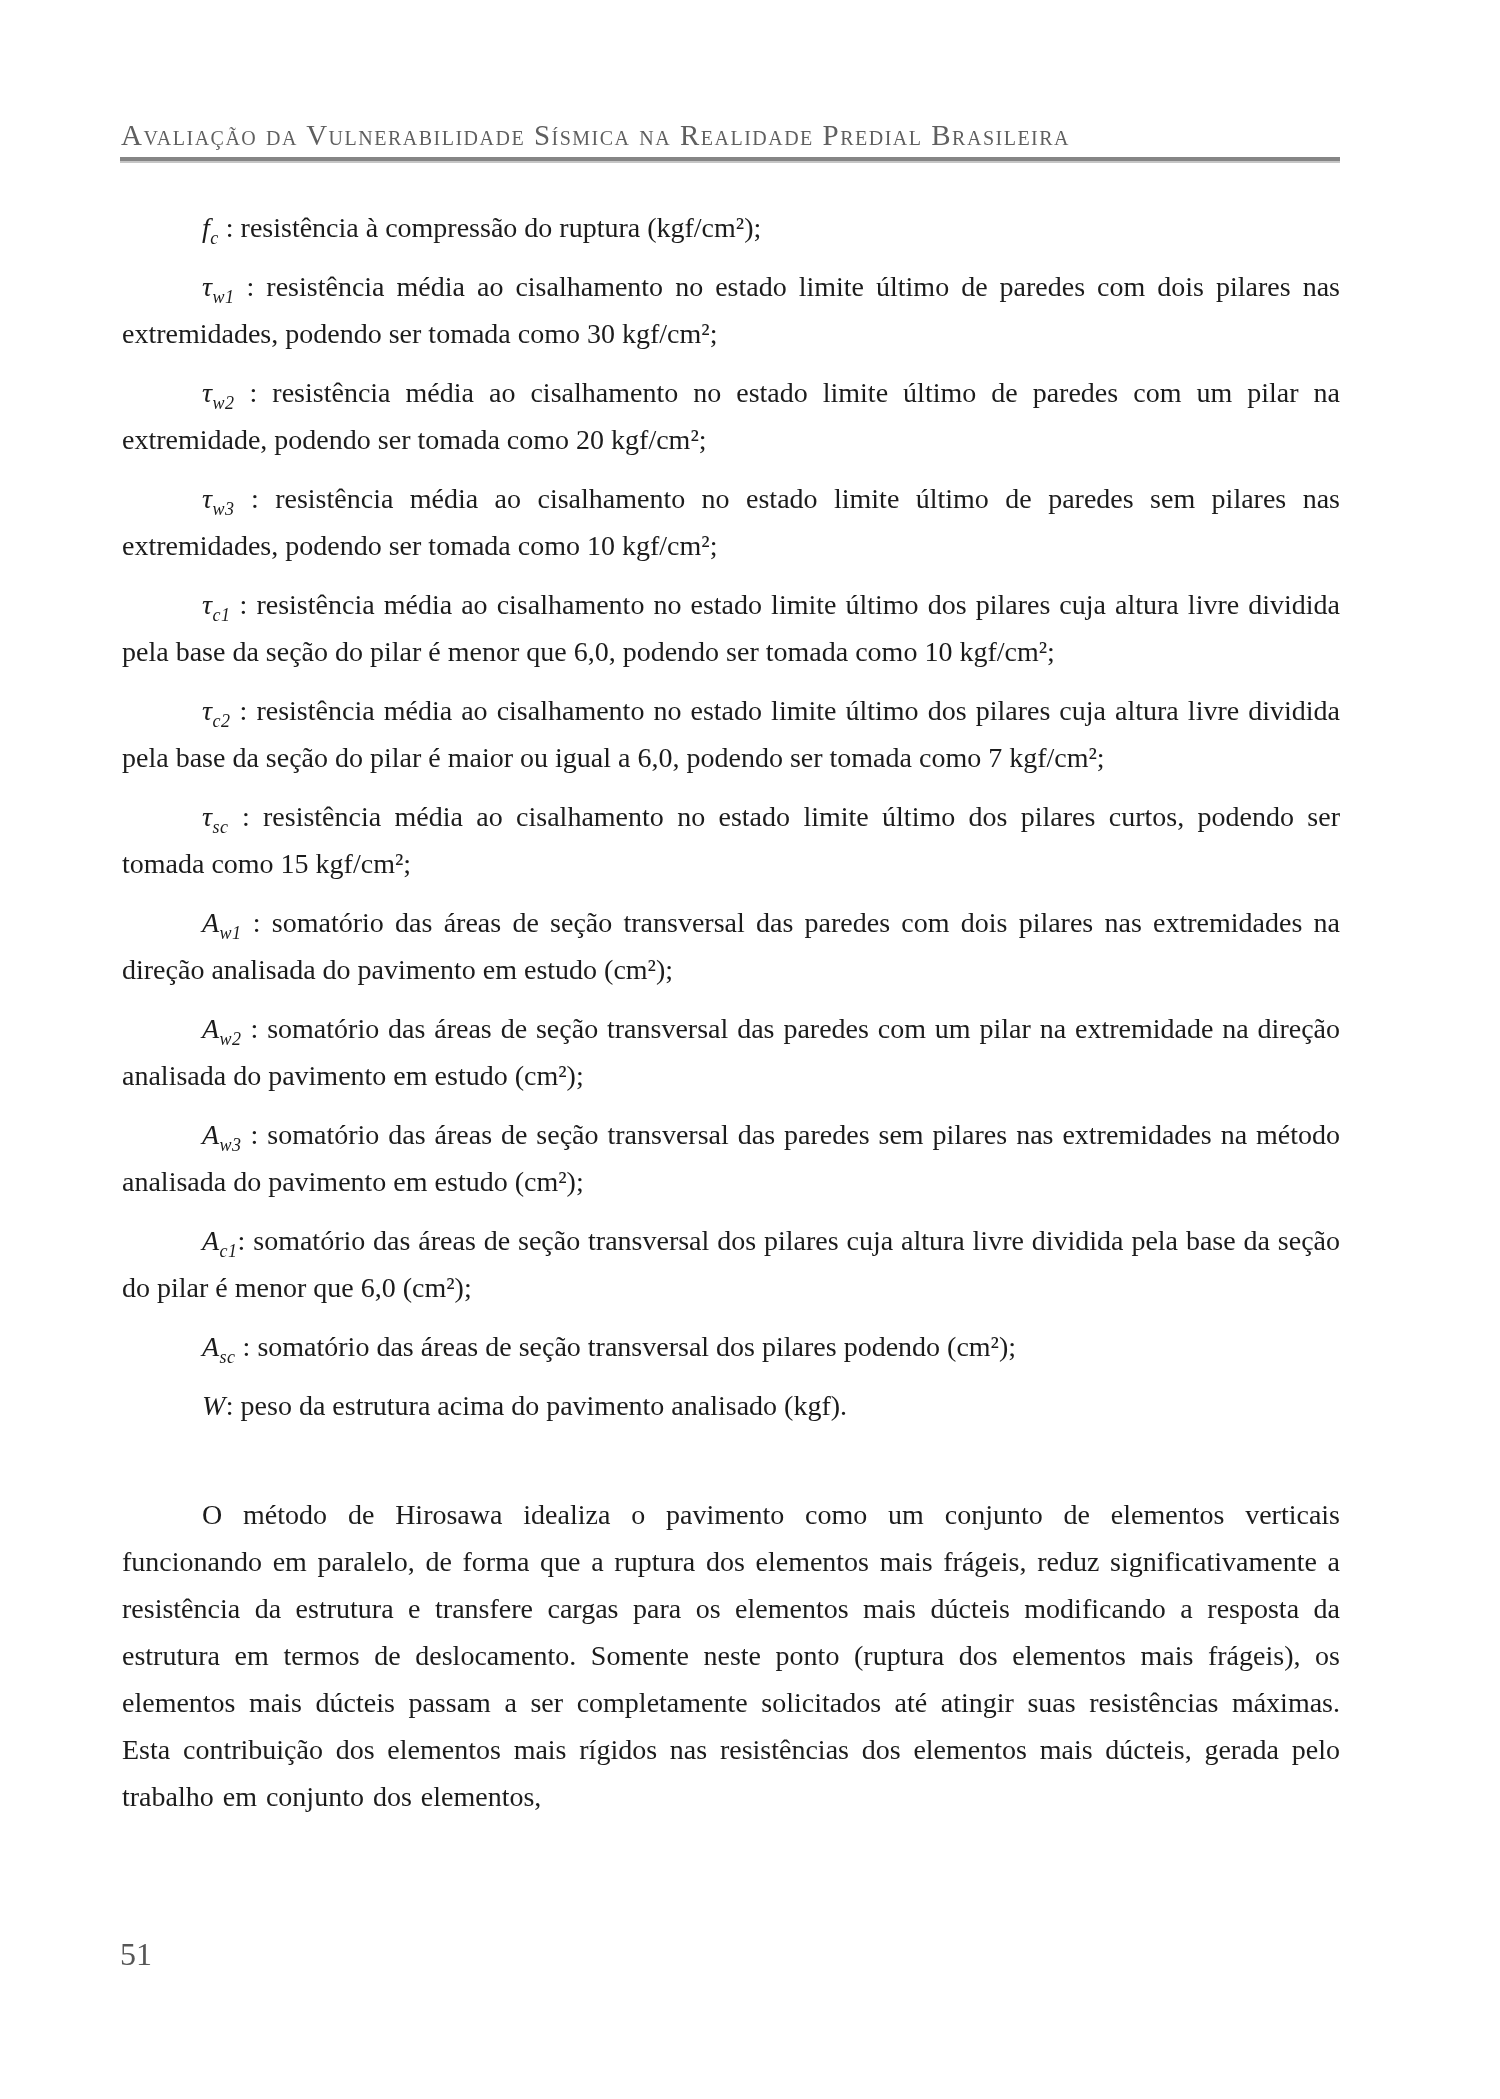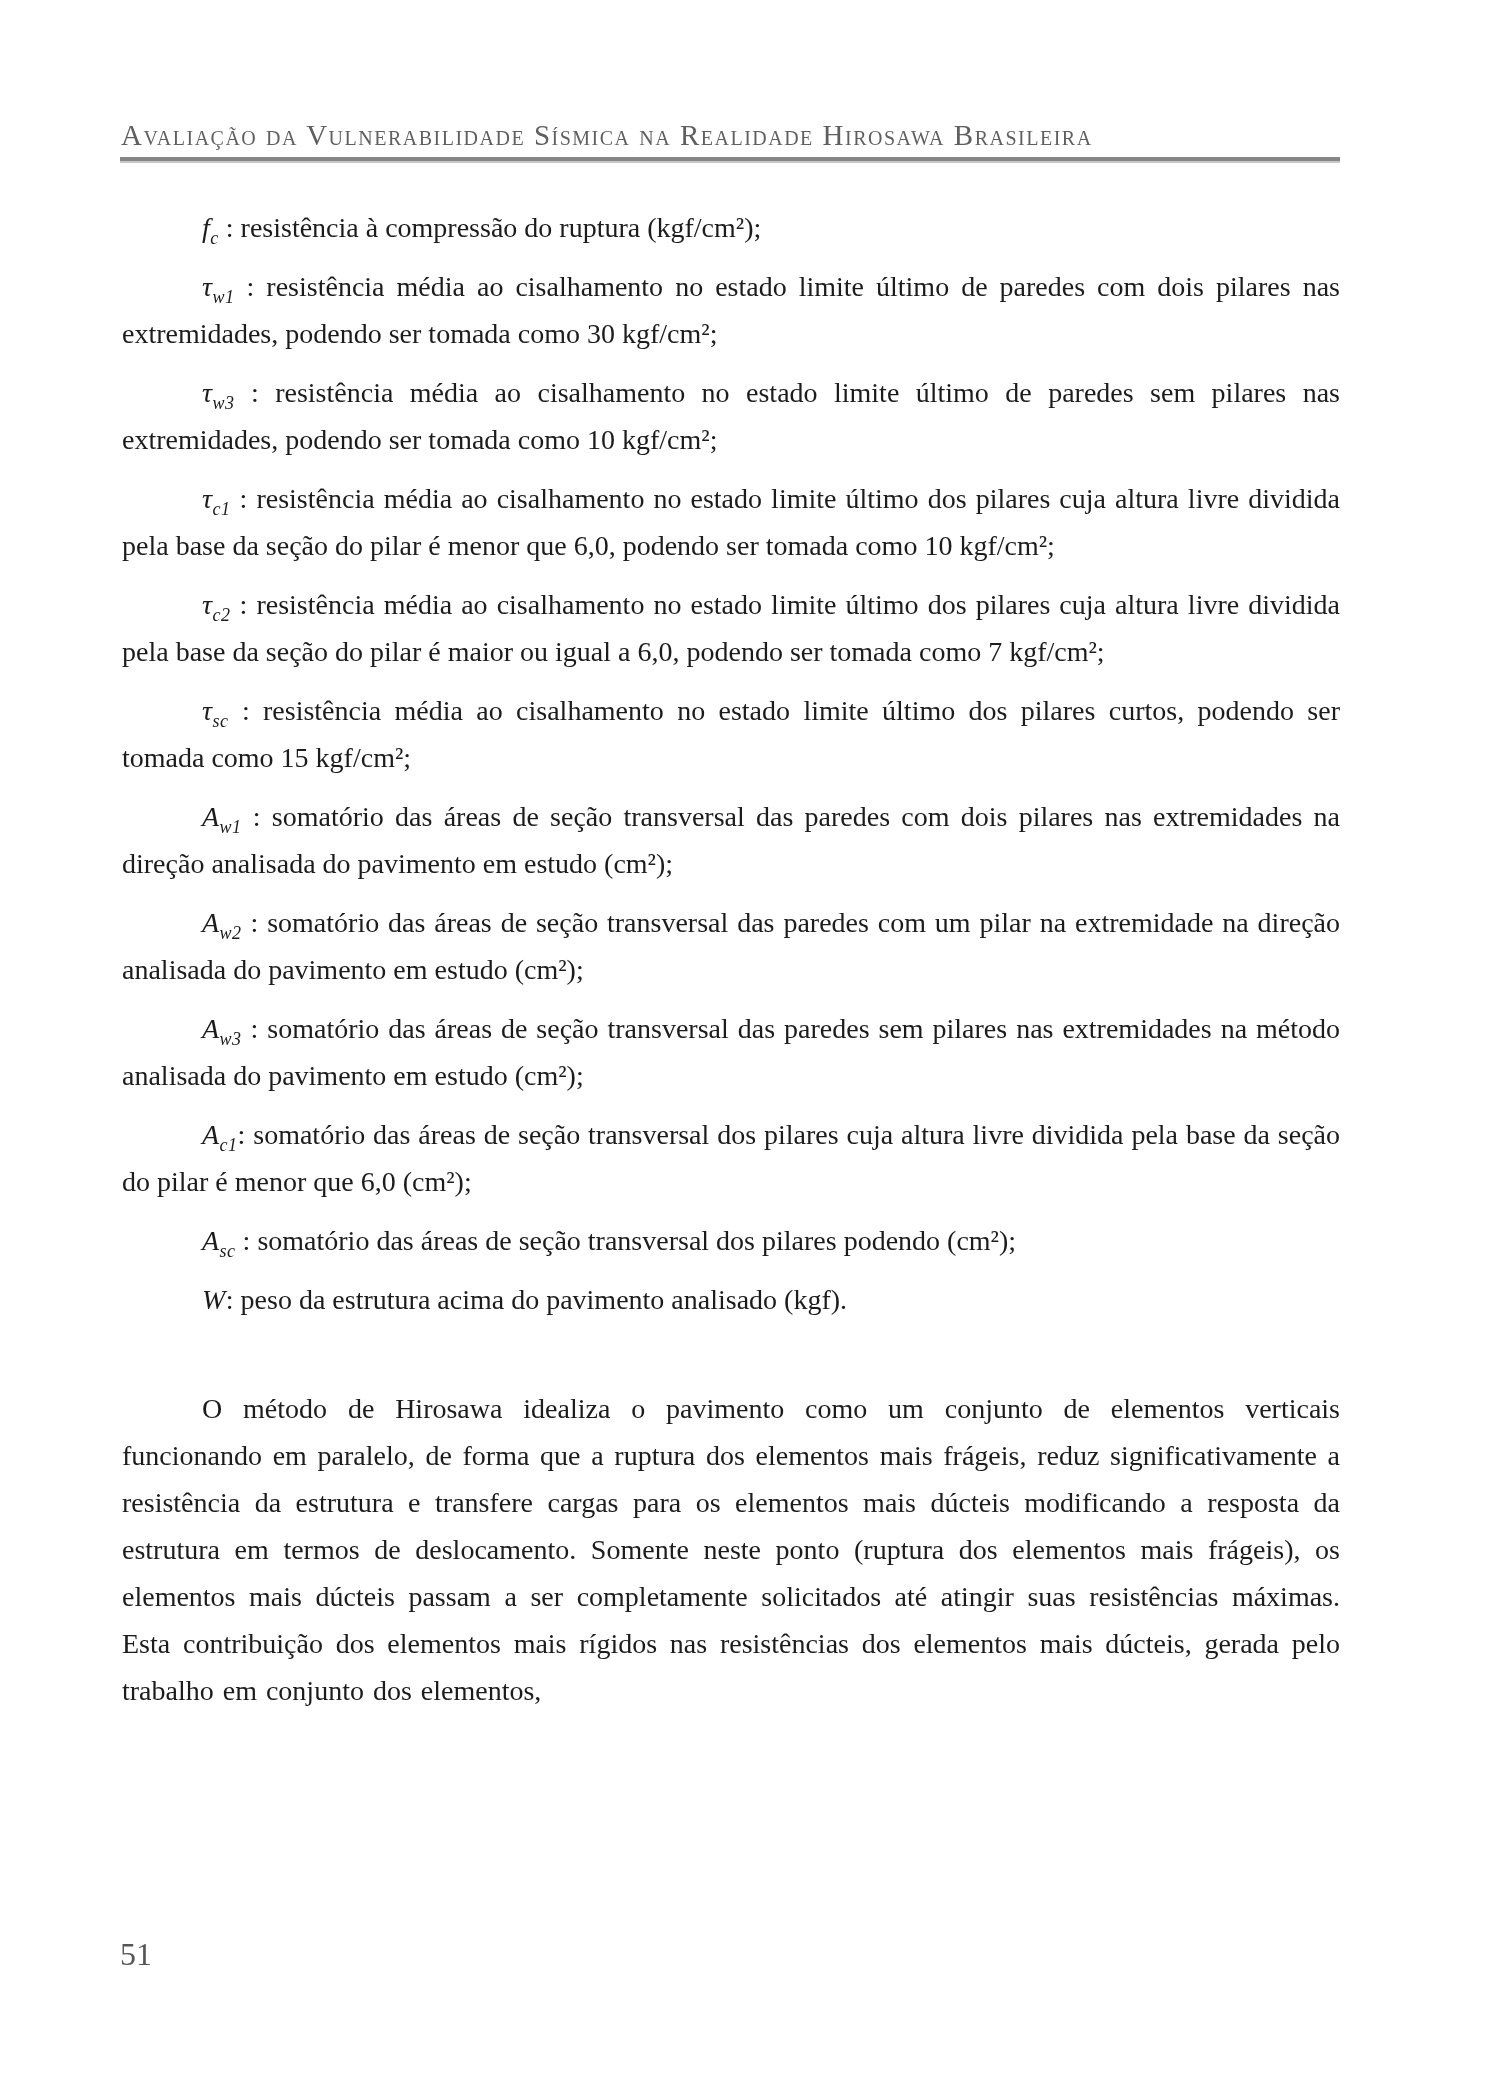--- a/index.html
+++ b/index.html
@@ -69,29 +69,30 @@
     top: 1936px;
     font-size: 32px;
     color: #565656;
   }
 </style>
 </head>
 <body>
 
 <div class="page">
 
-  <div class="running-header">Avaliação da Vulnerabilidade Sísmica na Realidade Hirosawa Brasileira</div>
+  <div class="running-header">Avaliação da Vulnerabilidade Sísmica na Realidade Predial Brasileira</div>
   <div class="header-rule"></div>
 
   <div class="page-body">
 
     <p class="def"><span class="sym">f</span><sub class="ssub">c</sub><span> : resistência à compressão do ruptura (kgf/cm²);</span></p>
 
     <p class="def"><span class="sym">τ</span><sub class="ssub">w1</sub><span> : resistência média ao cisalhamento no estado limite último de paredes com dois pilares nas extremidades, podendo ser tomada como 30 kgf/cm²;</span></p>
 
+    <p class="def"><span class="sym">τ</span><sub class="ssub">w2</sub><span> : resistência média ao cisalhamento no estado limite último de paredes com um pilar na extremidade, podendo ser tomada como 20 kgf/cm²;</span></p>
 
     <p class="def"><span class="sym">τ</span><sub class="ssub">w3</sub><span> : resistência média ao cisalhamento no estado limite último de paredes sem pilares nas extremidades, podendo ser tomada como 10 kgf/cm²;</span></p>
 
     <p class="def"><span class="sym">τ</span><sub class="ssub">c1</sub><span> : resistência média ao cisalhamento no estado limite último dos pilares cuja altura livre dividida pela base da seção do pilar é menor que 6,0, podendo ser tomada como 10 kgf/cm²;</span></p>
 
     <p class="def"><span class="sym">τ</span><sub class="ssub">c2</sub><span> : resistência média ao cisalhamento no estado limite último dos pilares cuja altura livre dividida pela base da seção do pilar é maior ou igual a 6,0, podendo ser tomada como 7 kgf/cm²;</span></p>
 
     <p class="def"><span class="sym">τ</span><sub class="ssub">sc</sub><span> : resistência média ao cisalhamento no estado limite último dos pilares curtos, podendo ser tomada como 15 kgf/cm²;</span></p>
 
     <p class="def"><span class="sym">A</span><sub class="ssub">w1</sub><span> : somatório das áreas de seção transversal das paredes com dois pilares nas extremidades na direção analisada do pavimento em estudo (cm²);</span></p>

